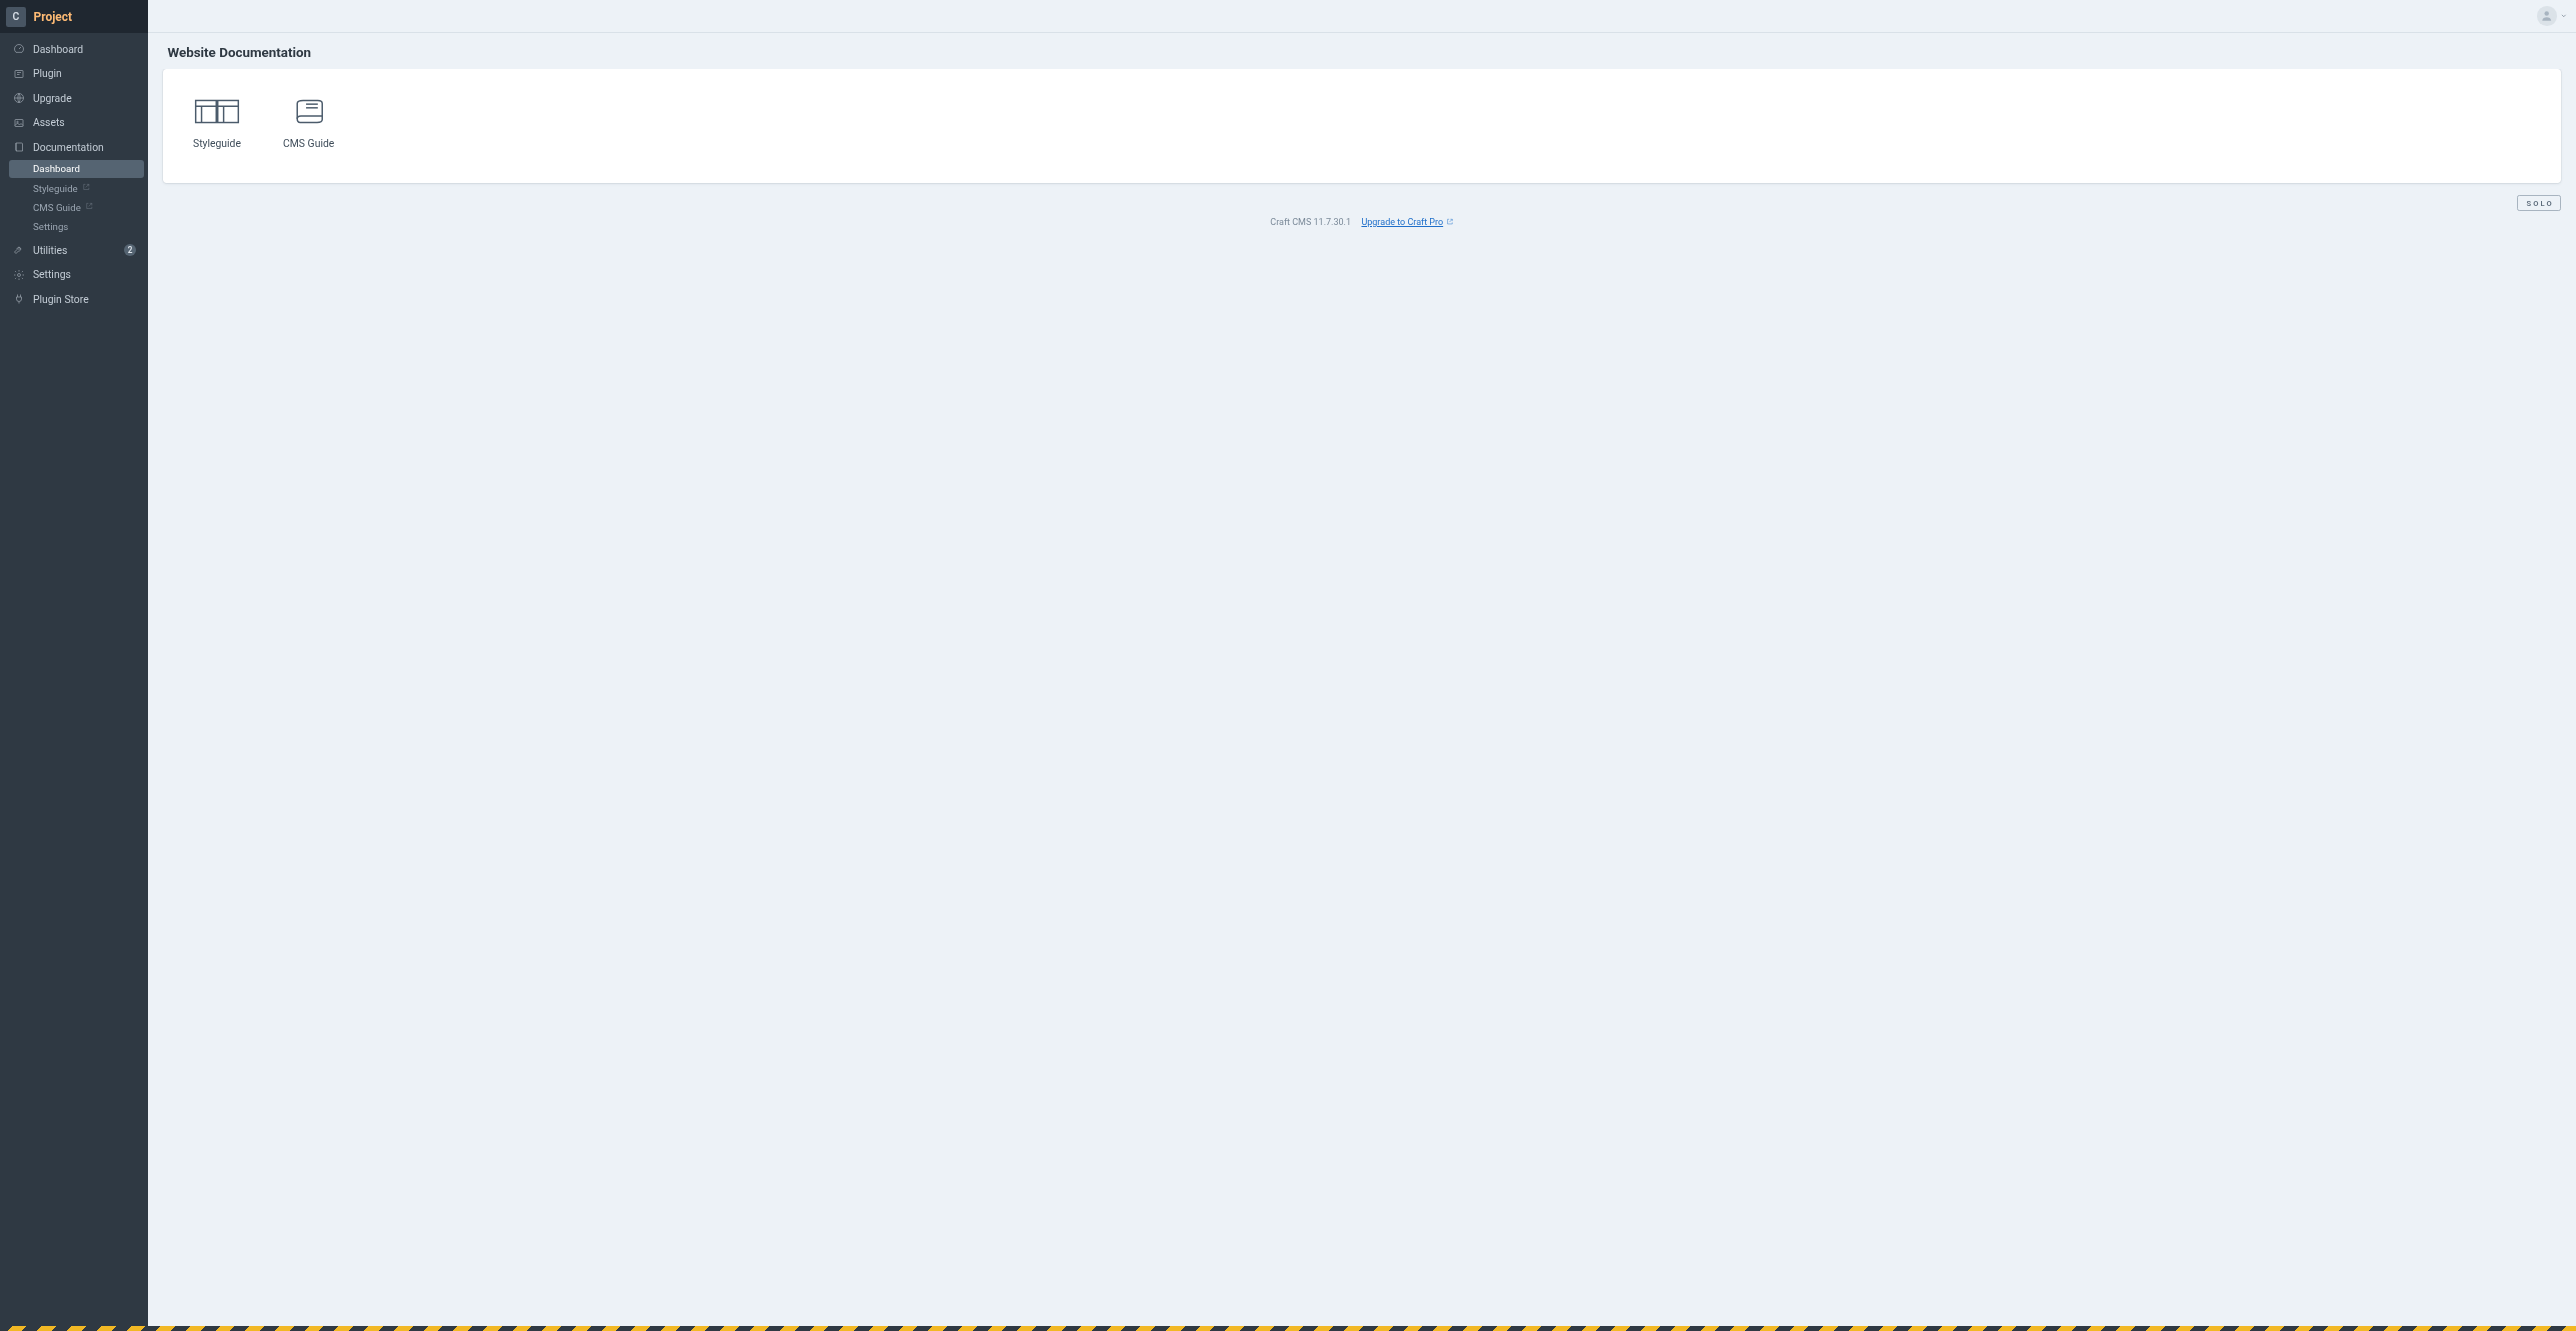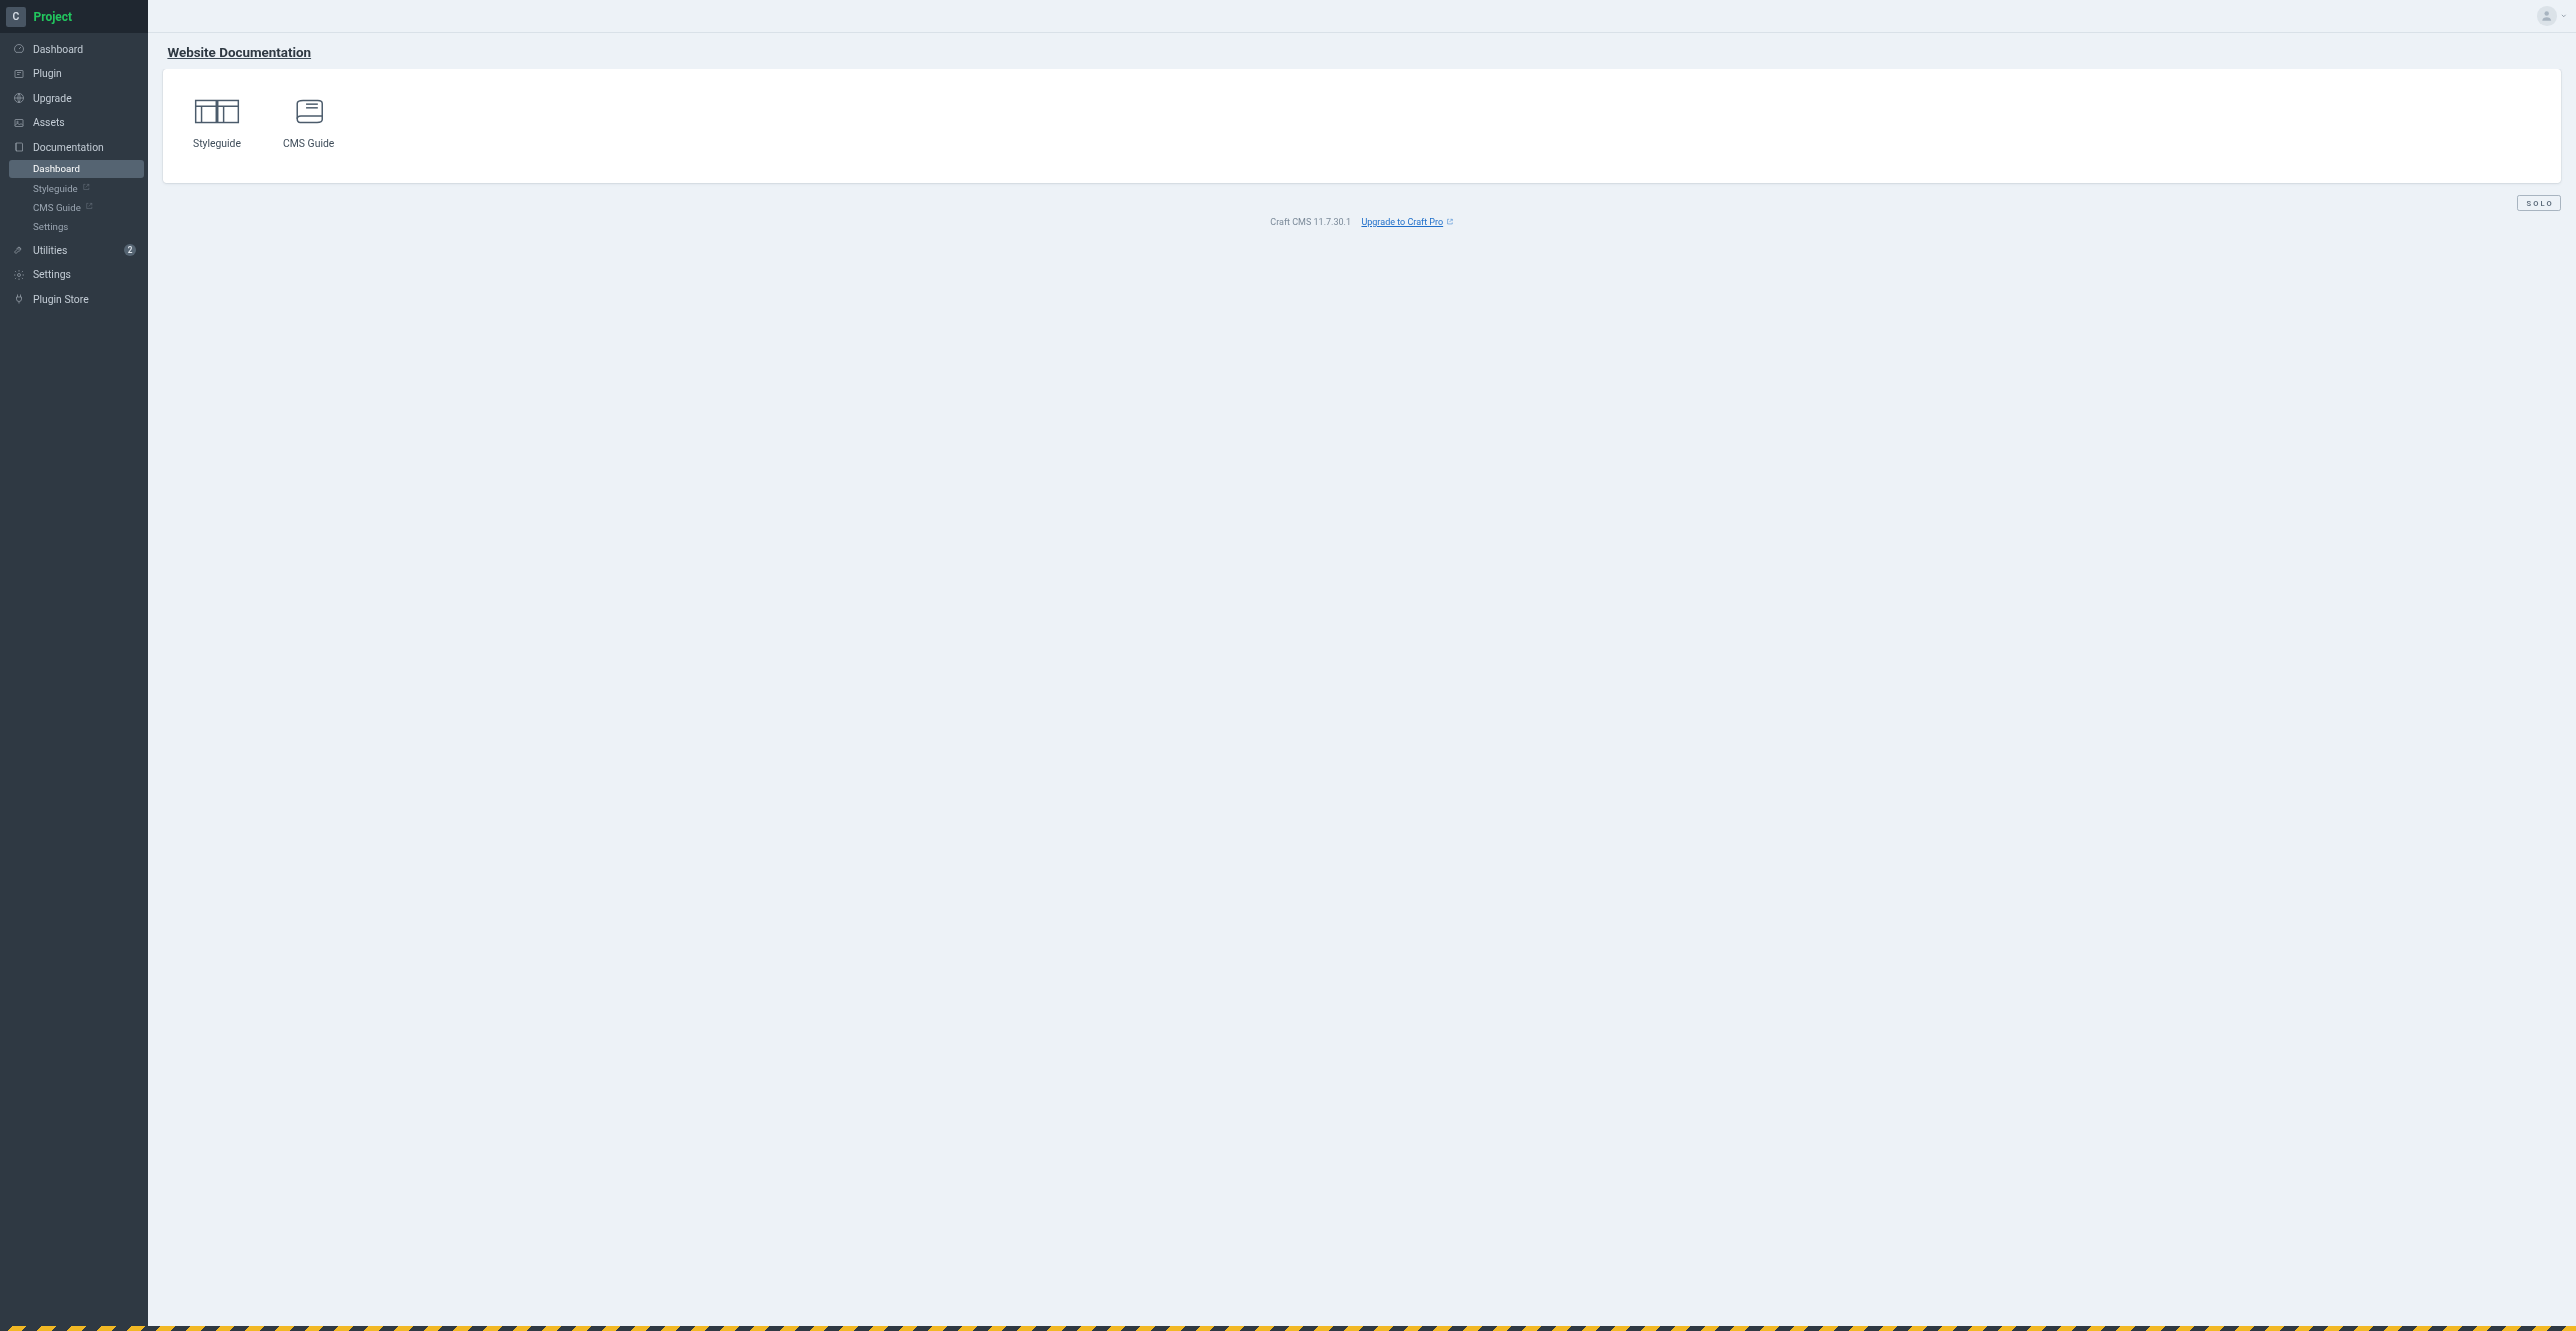--- a/index.html
+++ b/index.html
@@ -37,21 +37,21 @@
       border-radius: 2.2px;
       display: flex;
       align-items: center;
       justify-content: center;
       color: #d6dde5;
       font-weight: 600;
       font-size: 10.4px;
       margin-right: 7.5px;
     }
     .project-title {
-      color: #22c55e;
+      color: #fdba74;
       font-weight: 700;
       font-size: 12px;
     }
     .nav {
       padding: 4.5px;
       flex: 1;
       border-radius: 21px;
     }
     .nav-item {
       display: flex;
@@ -157,21 +157,20 @@
       height: 13.4px;
       fill: #a8b4c0;
     }
     .chevron svg {
       width: 7.5px;
       height: 7.5px;
       fill: #5c6b7a;
     }
     .page-header {
       padding: 12px 19.4px 9px;
-      text-decoration: underline;
     }
     .page-title {
       font-size: 13.4px;
       font-weight: 700;
       color: #2f3943;
     }
     .content {
       flex: 1;
       padding: 0 15px 15px;
       overflow-y: auto;

